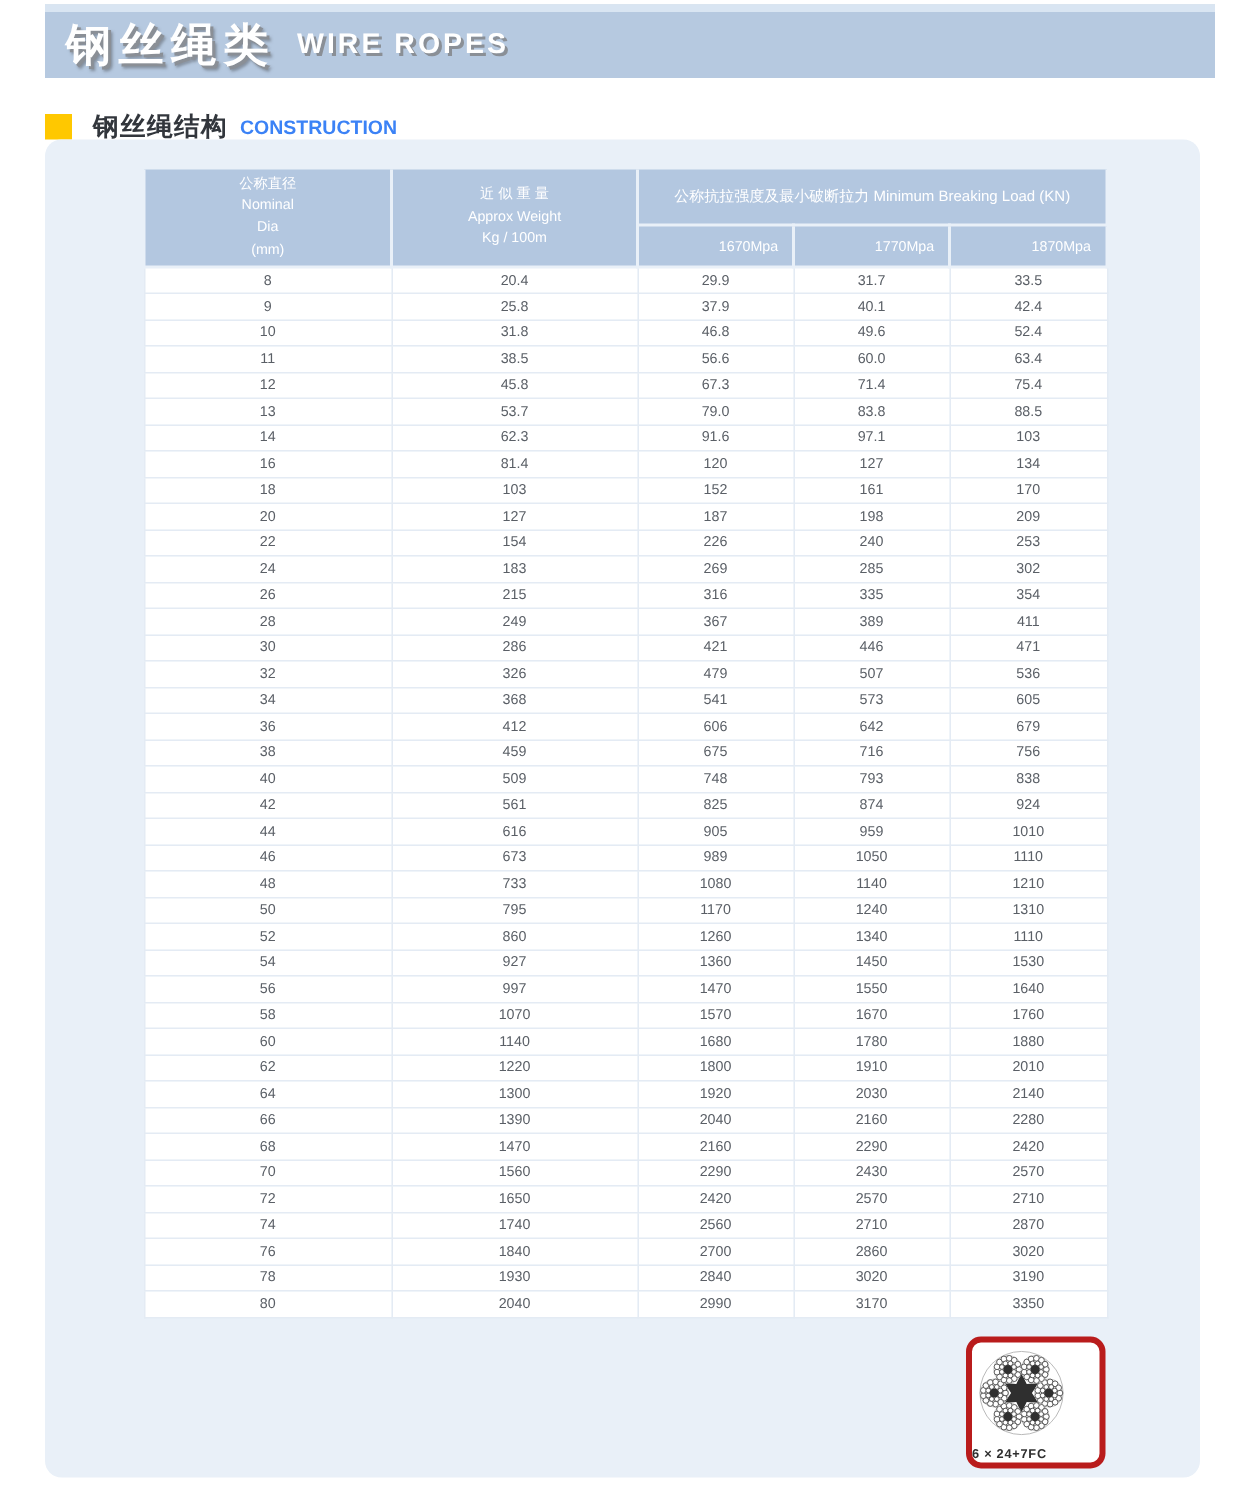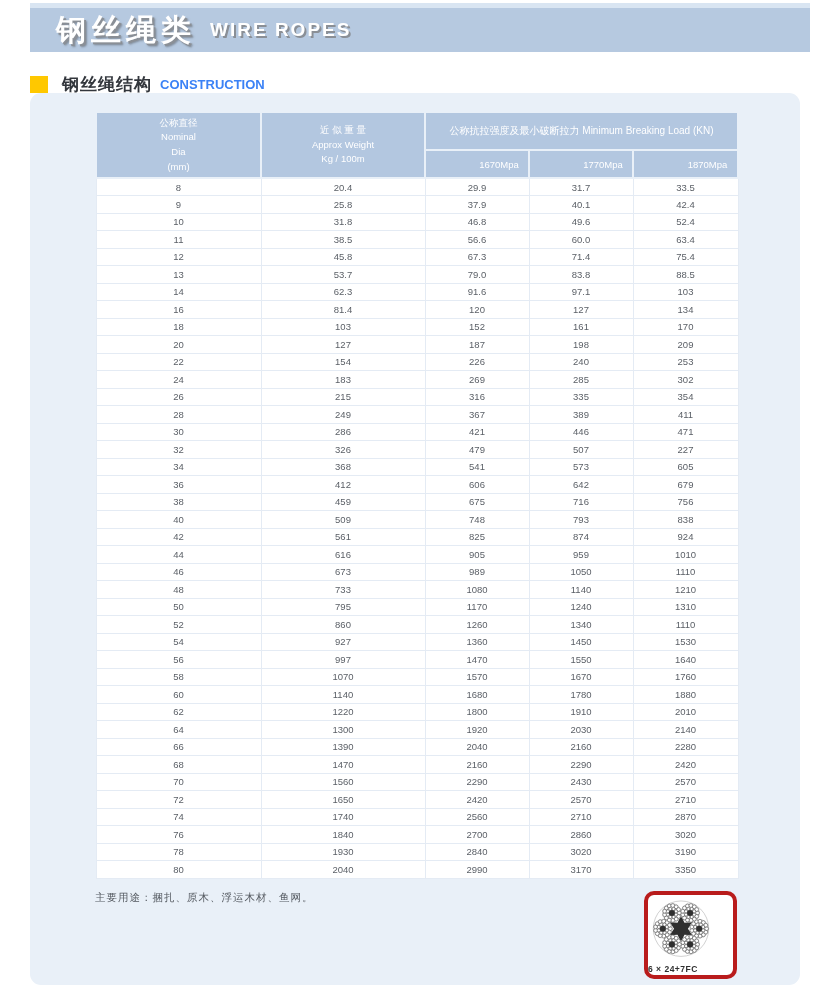--- a/index.html
+++ b/index.html
@@ -3,21 +3,21 @@
 <meta charset="utf-8">
 <style>
   * { margin:0; padding:0; box-sizing:border-box; }
   body { background:#ffffff; font-family:"Liberation Sans", sans-serif; }
   .page { position:relative; width:830px; height:1000px; background:#ffffff; overflow:hidden; }
 
   
   .title-bar {
     position:absolute; left:30px; top:3px; width:780px; height:49px;
     background:#b6c9e0; border-top:5px solid #d9e5f2;
-    display:flex; align-items:center; padding-left:26px;
+    display:flex; align-items:center; padding-left:14px;
   }
   .title-cn {
     color:#ffffff; font-size:30px; font-weight:bold; letter-spacing:5px;
     text-shadow:2px 2px 0 #8a8f96, 3px 3px 2px rgba(90,95,102,0.55);
   }
   .title-en {
     color:#ffffff; font-size:19px; font-weight:bold; letter-spacing:2px; margin-left:14px;
     text-shadow:2px 2px 0 #8a8f96;
   }
 
@@ -205,21 +205,21 @@
             <td>286</td>
             <td>421</td>
             <td>446</td>
             <td>471</td>
           </tr>
           <tr>
             <td>32</td>
             <td>326</td>
             <td>479</td>
             <td>507</td>
-            <td>227</td>
+            <td>536</td>
           </tr>
           <tr>
             <td>34</td>
             <td>368</td>
             <td>541</td>
             <td>573</td>
             <td>605</td>
           </tr>
           <tr>
             <td>36</td>
@@ -378,21 +378,20 @@
           <tr>
             <td>80</td>
             <td>2040</td>
             <td>2990</td>
             <td>3170</td>
             <td>3350</td>
           </tr>
         </tbody>
     </table>
 
-    <div class="footnote">主要用途：捆扎、原木、浮运木材、鱼网。</div>
 
     <div class="diagram-box">
       <svg viewBox="0 0 100 100">
           <circle cx="50.00" cy="48.00" r="42" fill="none" stroke="#b8b8b8" stroke-width="1"></circle>
           <polygon points="60.50,48.00 67.32,58.00 55.25,57.09 50.00,68.00 44.75,57.09 32.68,58.00 39.50,48.00 32.68,38.00 44.75,38.91 50.00,28.00 55.25,38.91 67.32,38.00" fill="#2f2f2f"></polygon>
           <circle cx="77.50" cy="48.00" r="14.2" fill="#ffffff" stroke="#a0a0a0" stroke-width="0.6"></circle>
           <circle cx="88.80" cy="48.00" r="2.9" fill="#ffffff" stroke="#4a4a4a" stroke-width="0.9"></circle>
           <circle cx="87.51" cy="53.25" r="2.9" fill="#ffffff" stroke="#4a4a4a" stroke-width="0.9"></circle>
           <circle cx="83.92" cy="57.30" r="2.9" fill="#ffffff" stroke="#4a4a4a" stroke-width="0.9"></circle>
           <circle cx="78.86" cy="59.22" r="2.9" fill="#ffffff" stroke="#4a4a4a" stroke-width="0.9"></circle>

